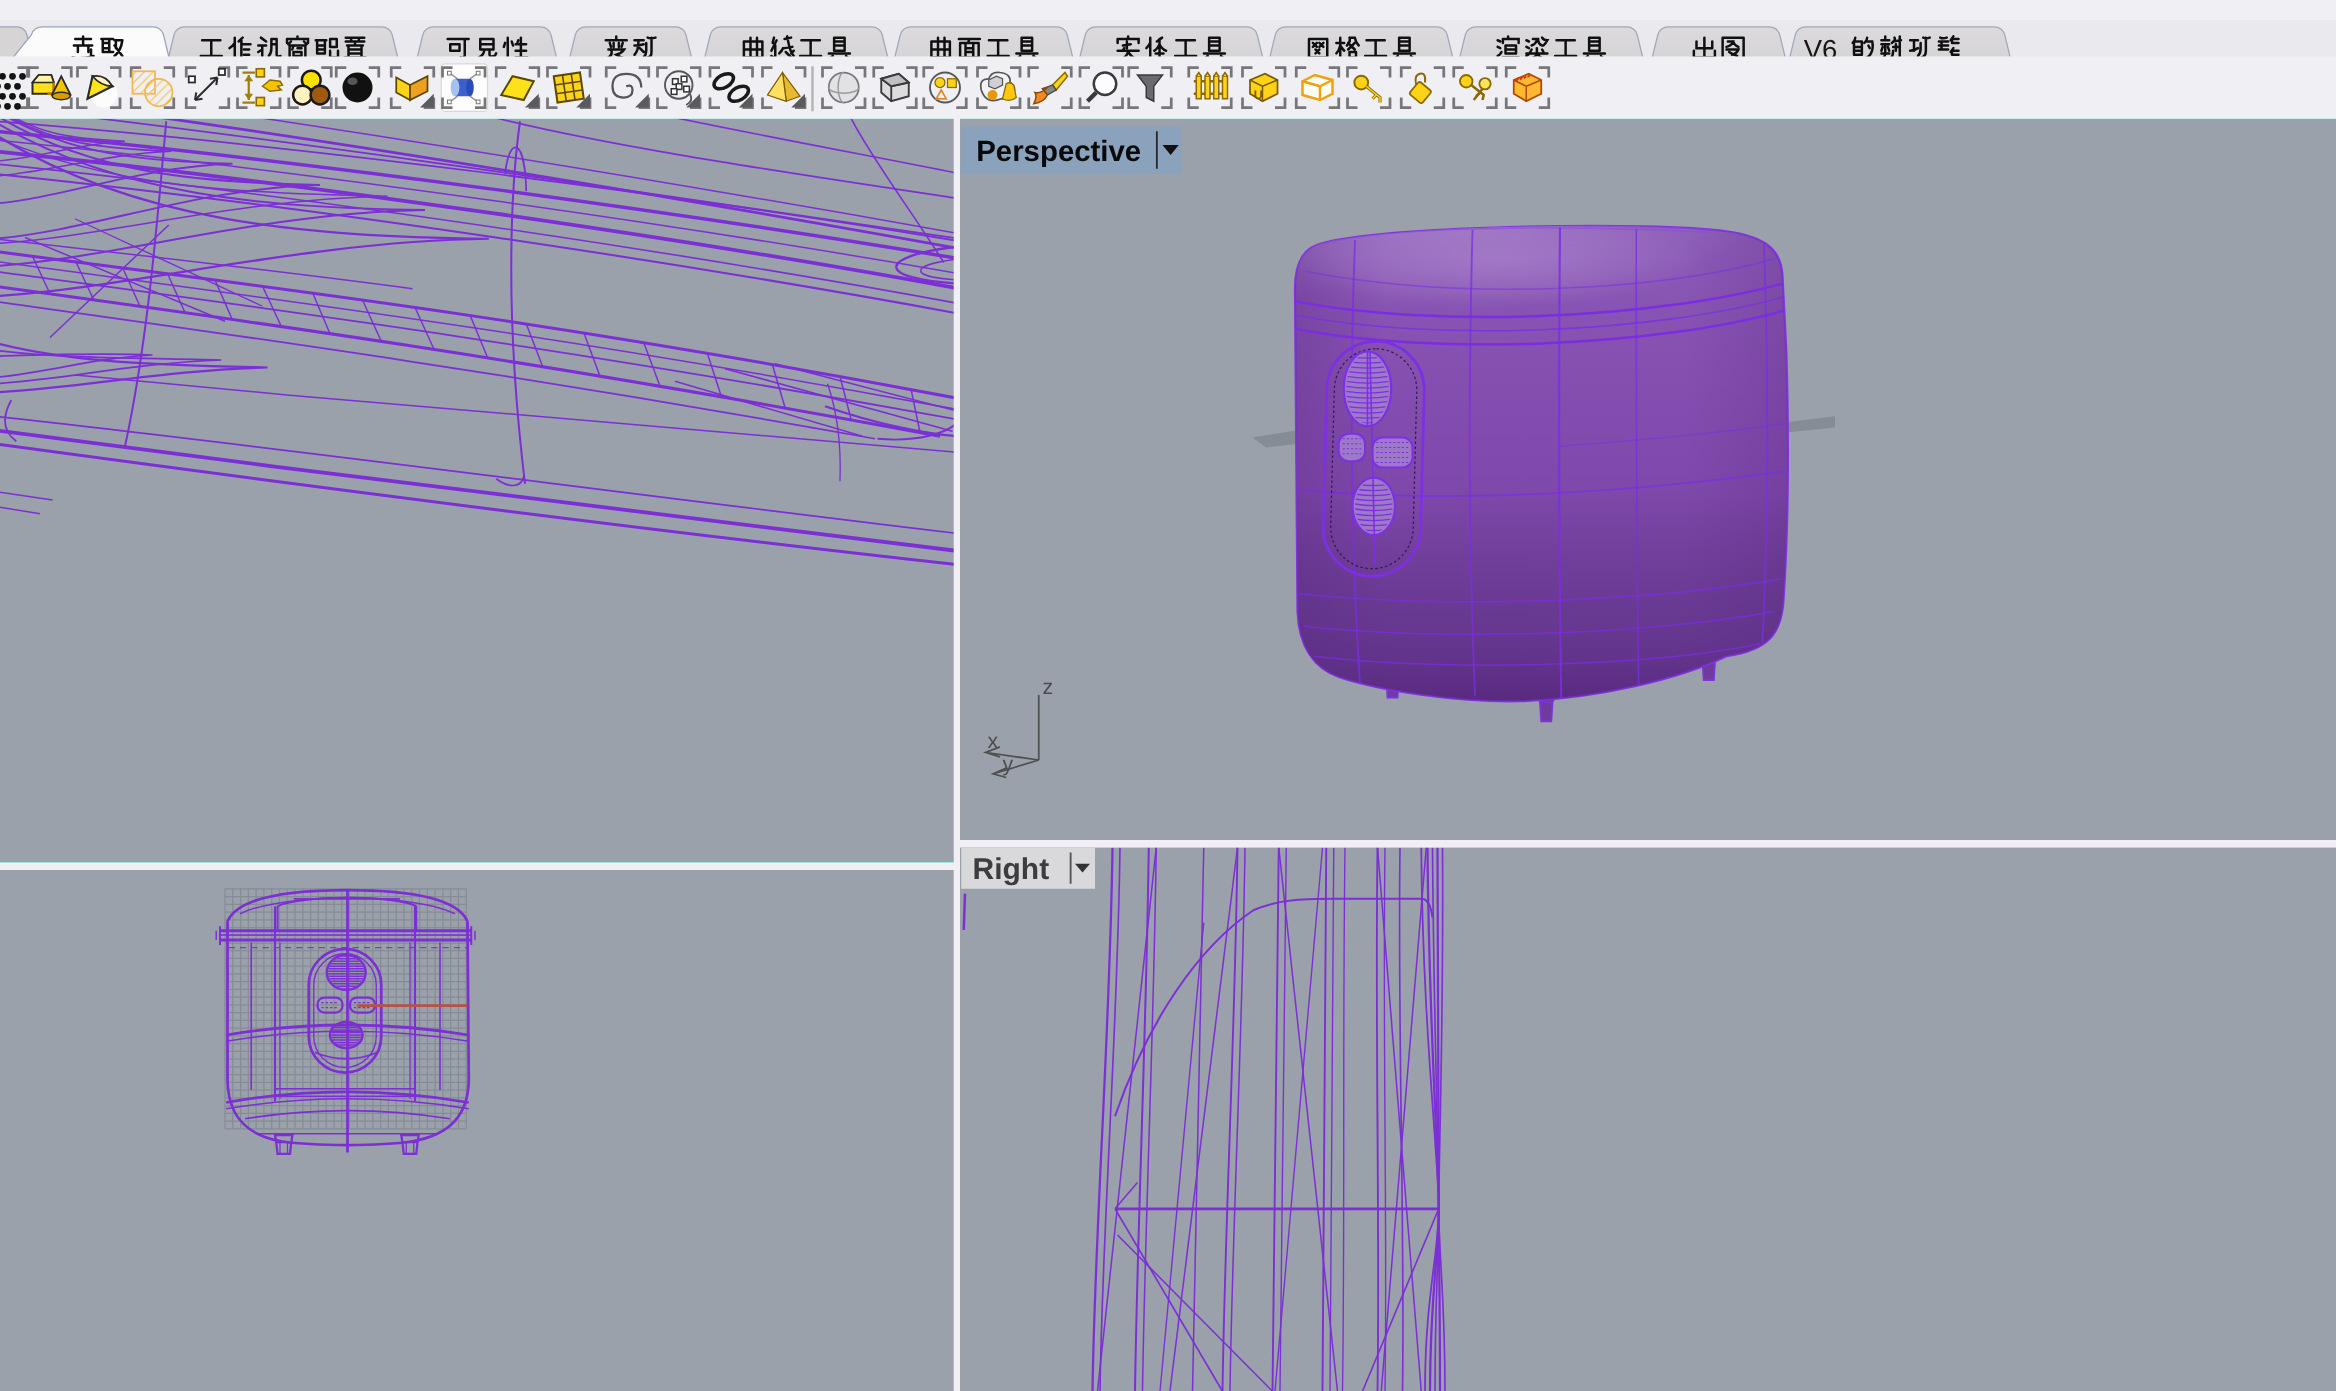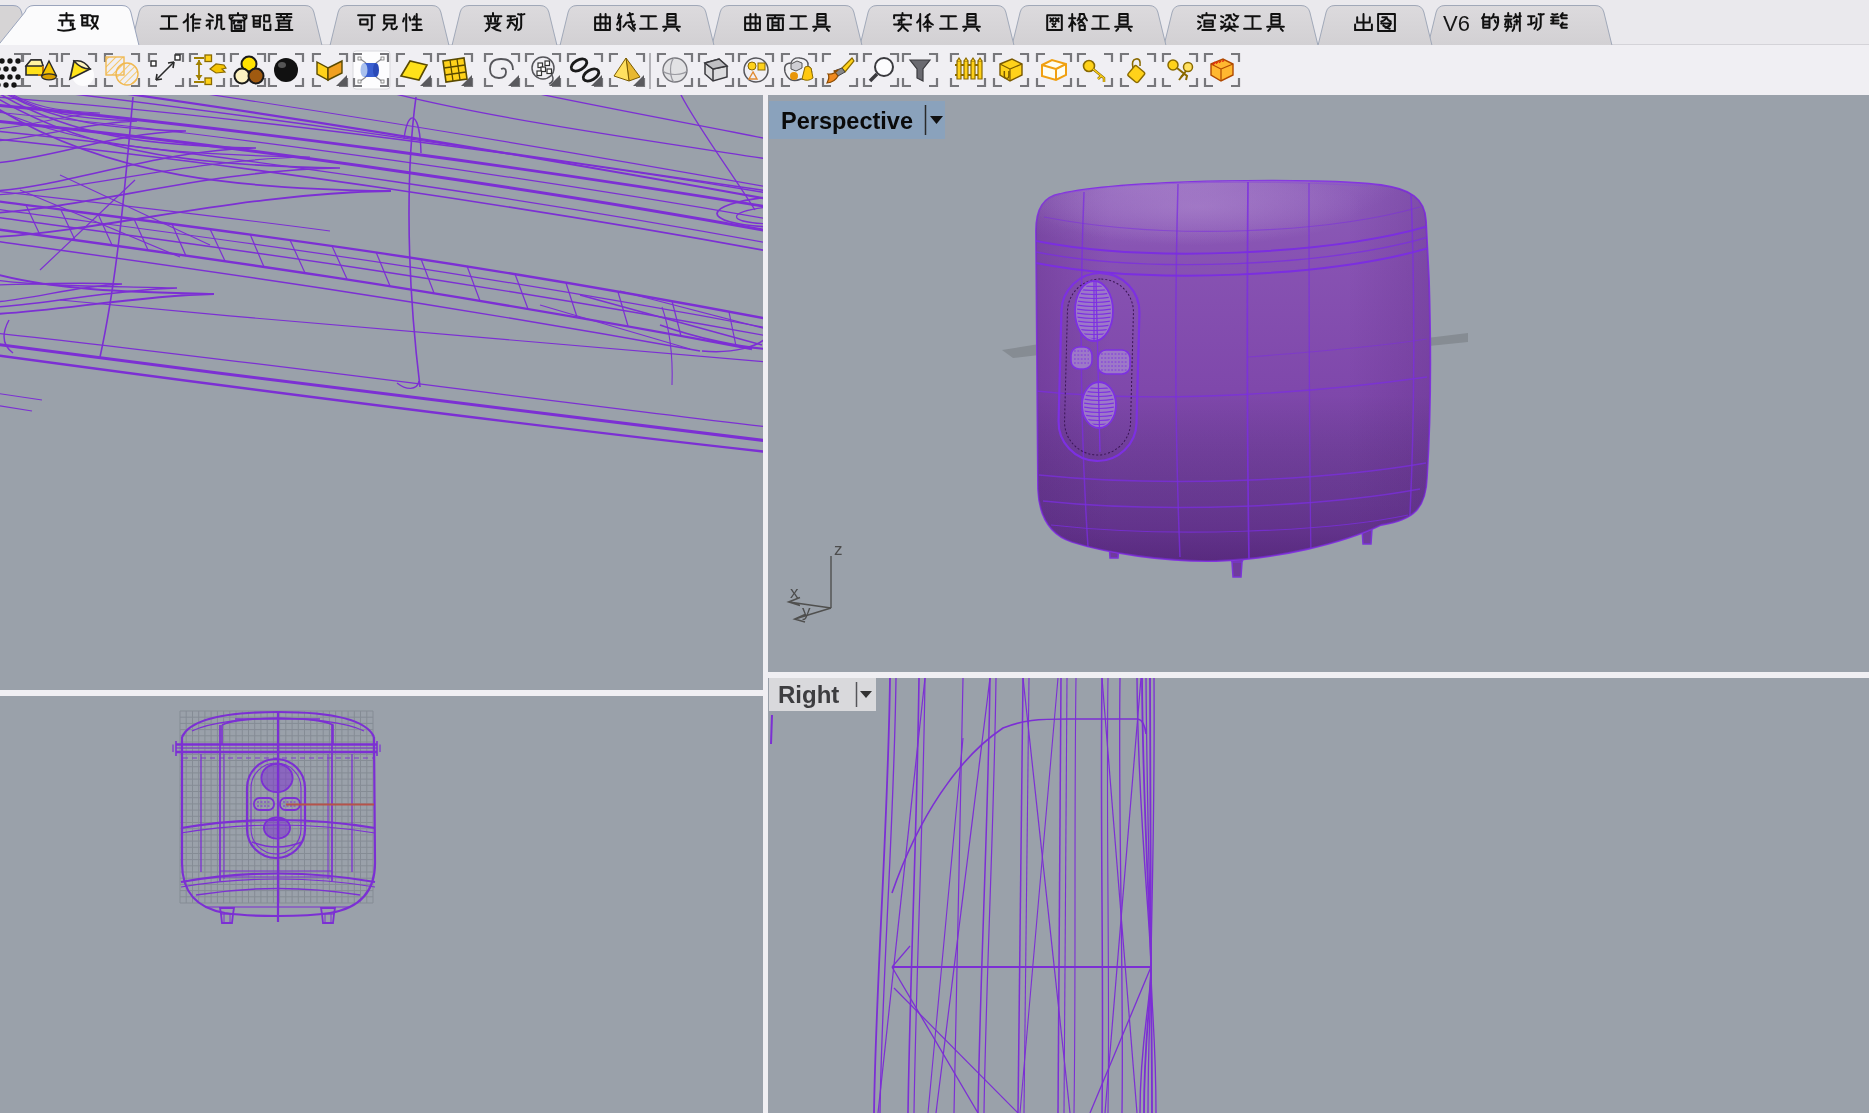--- a/index.html
+++ b/index.html
@@ -1,20 +1,20 @@
 <!DOCTYPE html>
 <html><head><meta charset="utf-8"><style>
 *{margin:0;padding:0;box-sizing:border-box}
 html,body{width:1869px;height:1113px;overflow:hidden;background:#f0eff3;font-family:"Liberation Sans",sans-serif}
 #root{position:relative;width:1869px;height:1113px}
 .vp{position:absolute;background:#5eead4;overflow:hidden}
 svg{display:block}
 </style></head><body>
 <div id="root">
-    <div style="position:absolute;left:0;top:0;width:1556px;height:45px">
+    <div style="position:absolute;left:0;top:16px;width:1556px;height:45px">
       <svg width="1869" height="45" viewBox="0 0 1869 45" style="position:absolute;left:0;top:0">
         <defs>
           <linearGradient id="tgrad" x1="0" y1="0" x2="0" y2="1">
             <stop offset="0" stop-color="#dcdadd"></stop>
             <stop offset="1" stop-color="#d2d0d3"></stop>
           </linearGradient>
         </defs>
         <rect x="0" y="0" width="1869" height="45" fill="#eae9ed"></rect>
         <line x1="0" y1="44.5" x2="1869" y2="44.5" stroke="#d4d3d8" stroke-width="1"></line>
         <path d="M 1428,45.5 L 1436.2,12 Q 1438,5.5 1445,5.5 L 1595,5.5 Q 1602,5.5 1603.8,12 L 1612,45.5 Z" fill="url(#tgrad)" stroke="#a0a8b8" stroke-width="1"></path>

